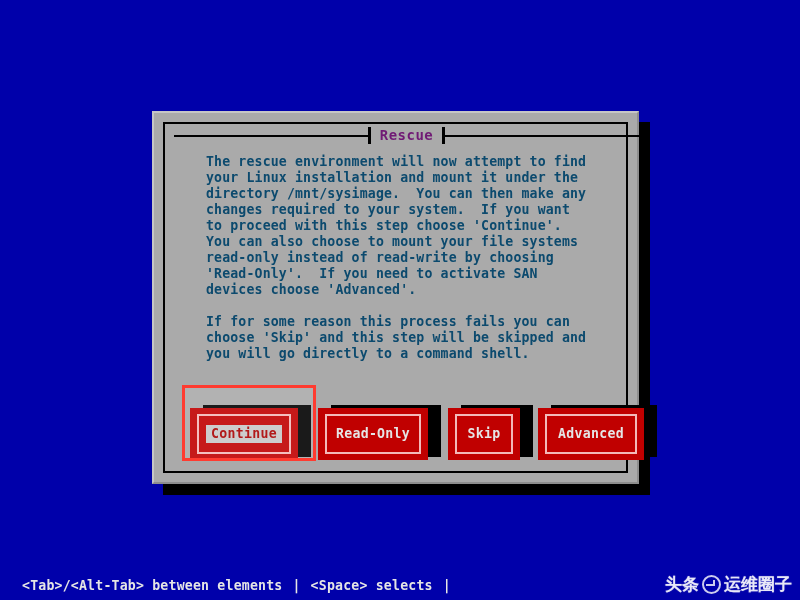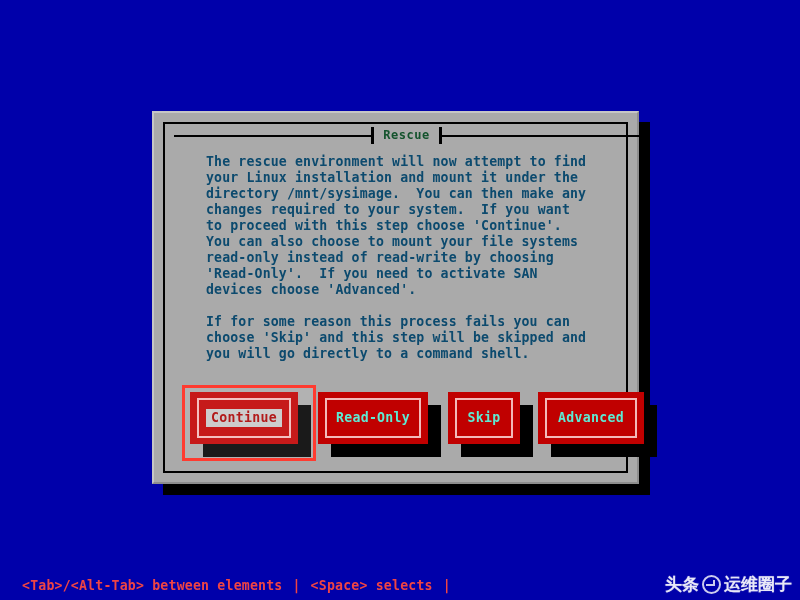--- a/index.html
+++ b/index.html
@@ -61,22 +61,22 @@
     justify-content: center;
     pointer-events: none;
   }
   #title-bar .tick {
     width: 3px;
     height: 17px;
     background: #000000;
   }
   #title-text {
     background: #aaaaaa;
-    color: #14532d;
-    font-size: 12px;
+    color: #701a75;
+    font-size: 14px;
     font-weight: bold;
     letter-spacing: 0.5px;
     padding: 0 9px;
     line-height: 17px;
   }
 
   
   #body-text {
     position: absolute;
     left: 41px;
@@ -105,21 +105,21 @@
   }
   .btn-shadow {
     position: absolute;
     left: 13px;
     top: 13px;
     background: #000000;
   }
   .btn {
     position: absolute;
     left: 0;
-    top: 0;
+    top: 16px;
     background: #c00000;
     box-sizing: border-box;
     display: flex;
     align-items: center;
     justify-content: center;
   }
   .btn-frame {
     position: absolute;
     left: 7px;
     top: 6px;
@@ -130,21 +130,21 @@
     display: flex;
     align-items: center;
     justify-content: center;
   }
   .btn-label {
     font-size: 13.2px;
     font-weight: bold;
     letter-spacing: 0.3px;
     line-height: 1;
     white-space: pre;
-    color: #5eead4;
+    color: #e5e5e5;
     padding: 1px 3px;
   }
   .btn.selected .btn-label {
     background: #c8c8c8;
     color: #aa0000;
     padding: 2px 5px;
   }
 
   
   #highlight-box {
@@ -161,21 +161,21 @@
 
   
   #status-bar {
     position: absolute;
     left: 0;
     bottom: 0;
     width: 800px;
     height: 30px;
     display: flex;
     align-items: center;
-    color: #ef4444;
+    color: #e5e5e5;
     font-size: 13.2px;
     font-weight: bold;
     white-space: pre;
     letter-spacing: 0.2px;
     padding-left: 22px;
     box-sizing: border-box;
   }
   #status-bar .sep { padding: 0 10px; }
 
   

